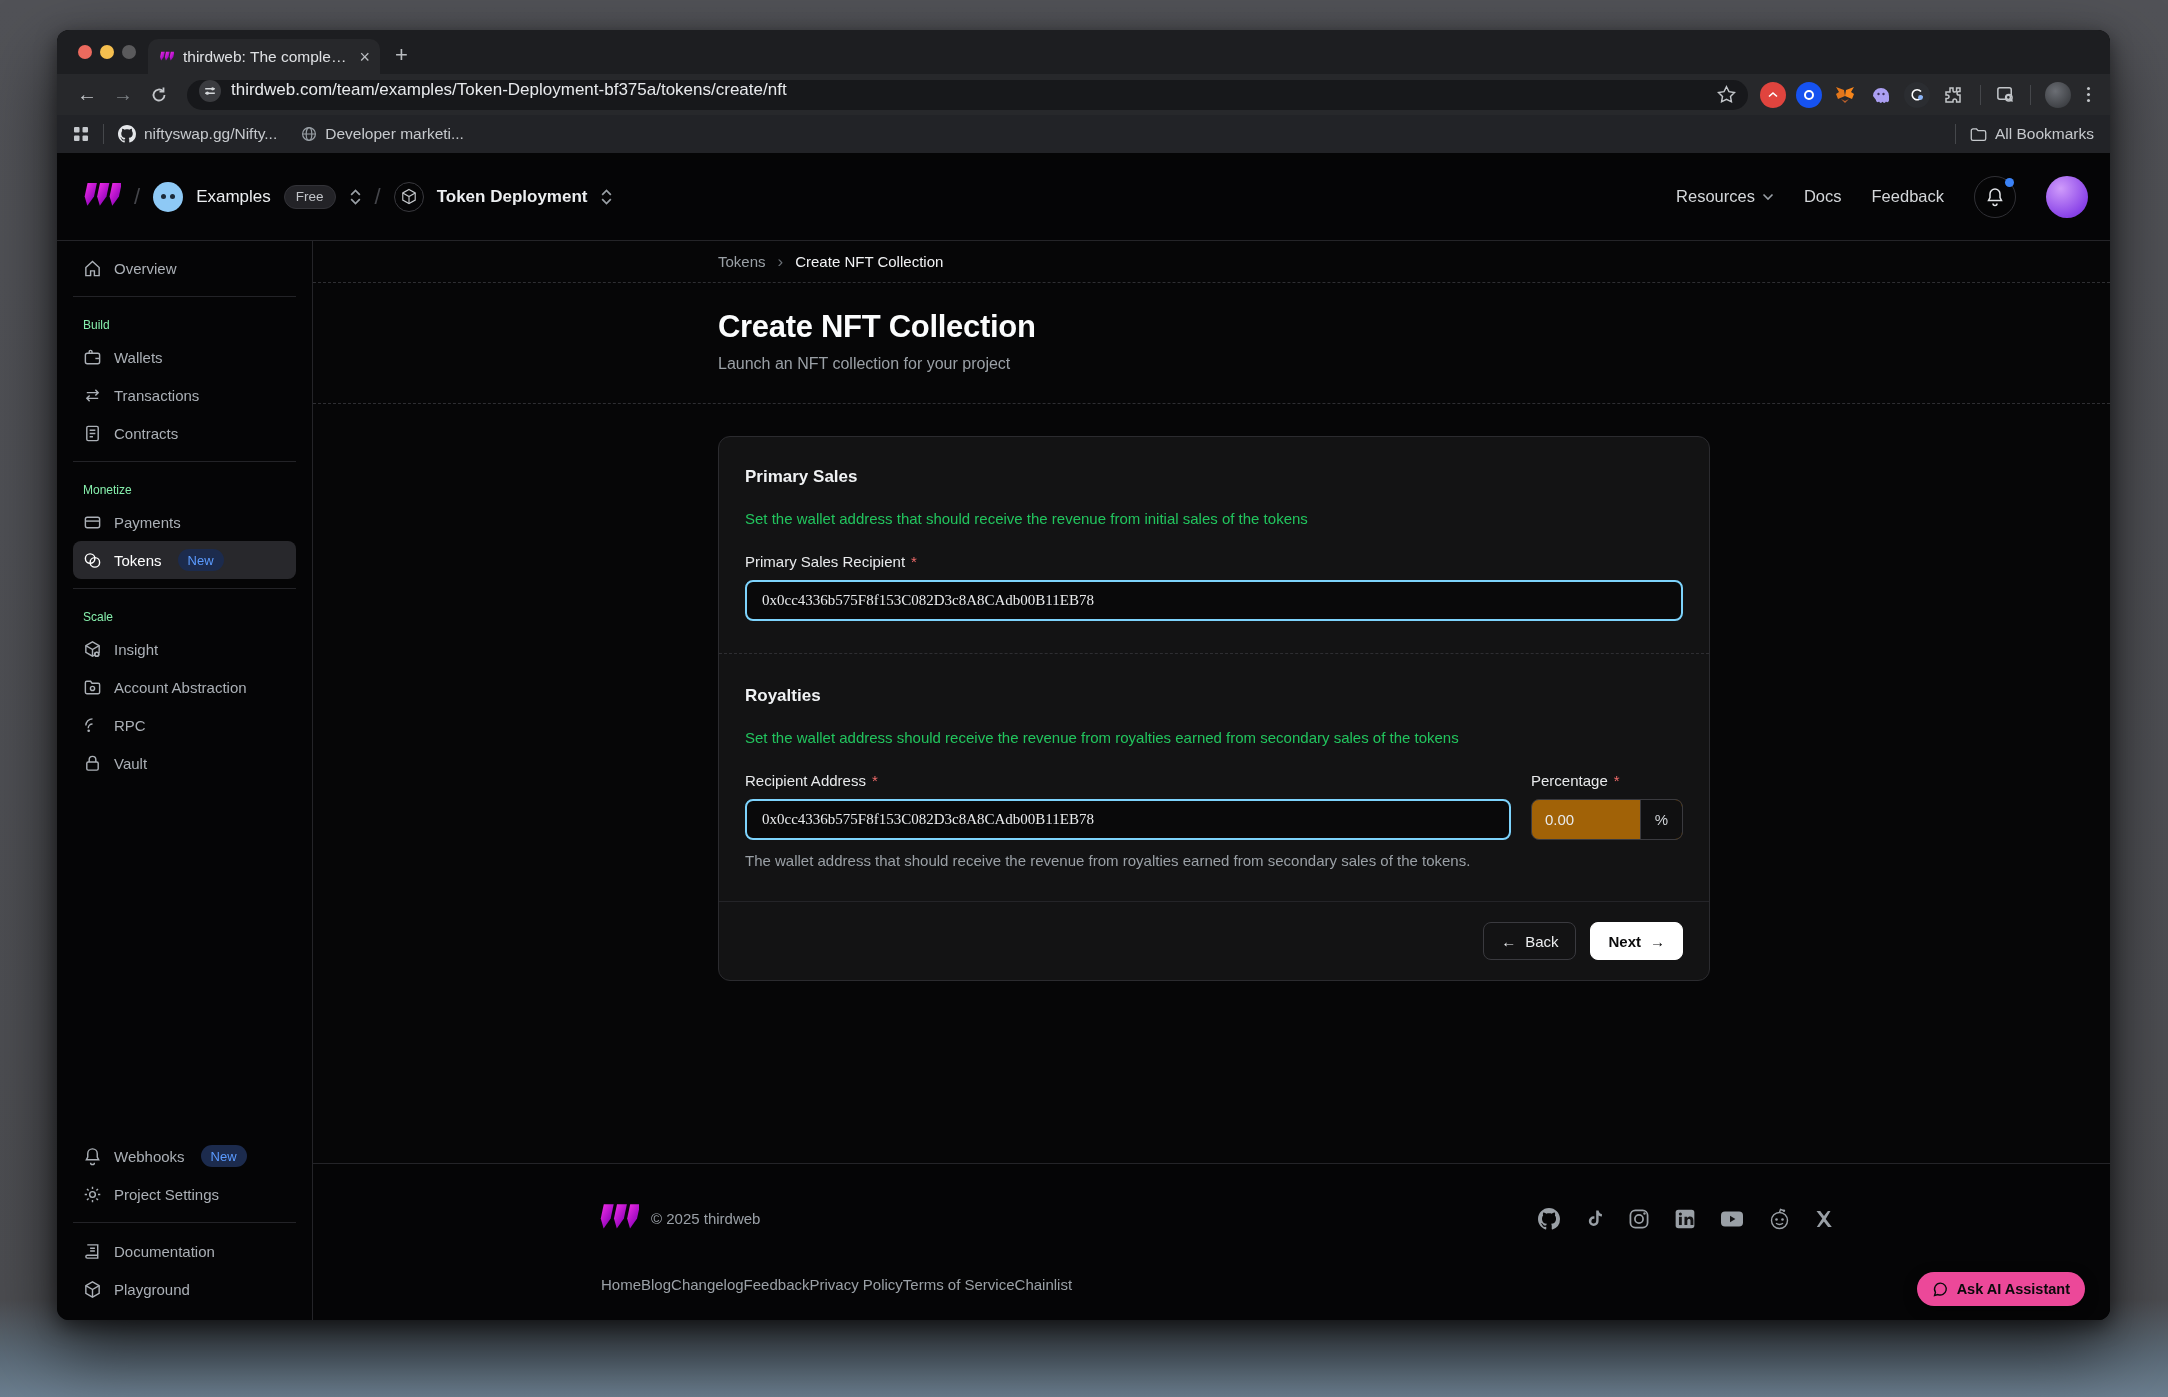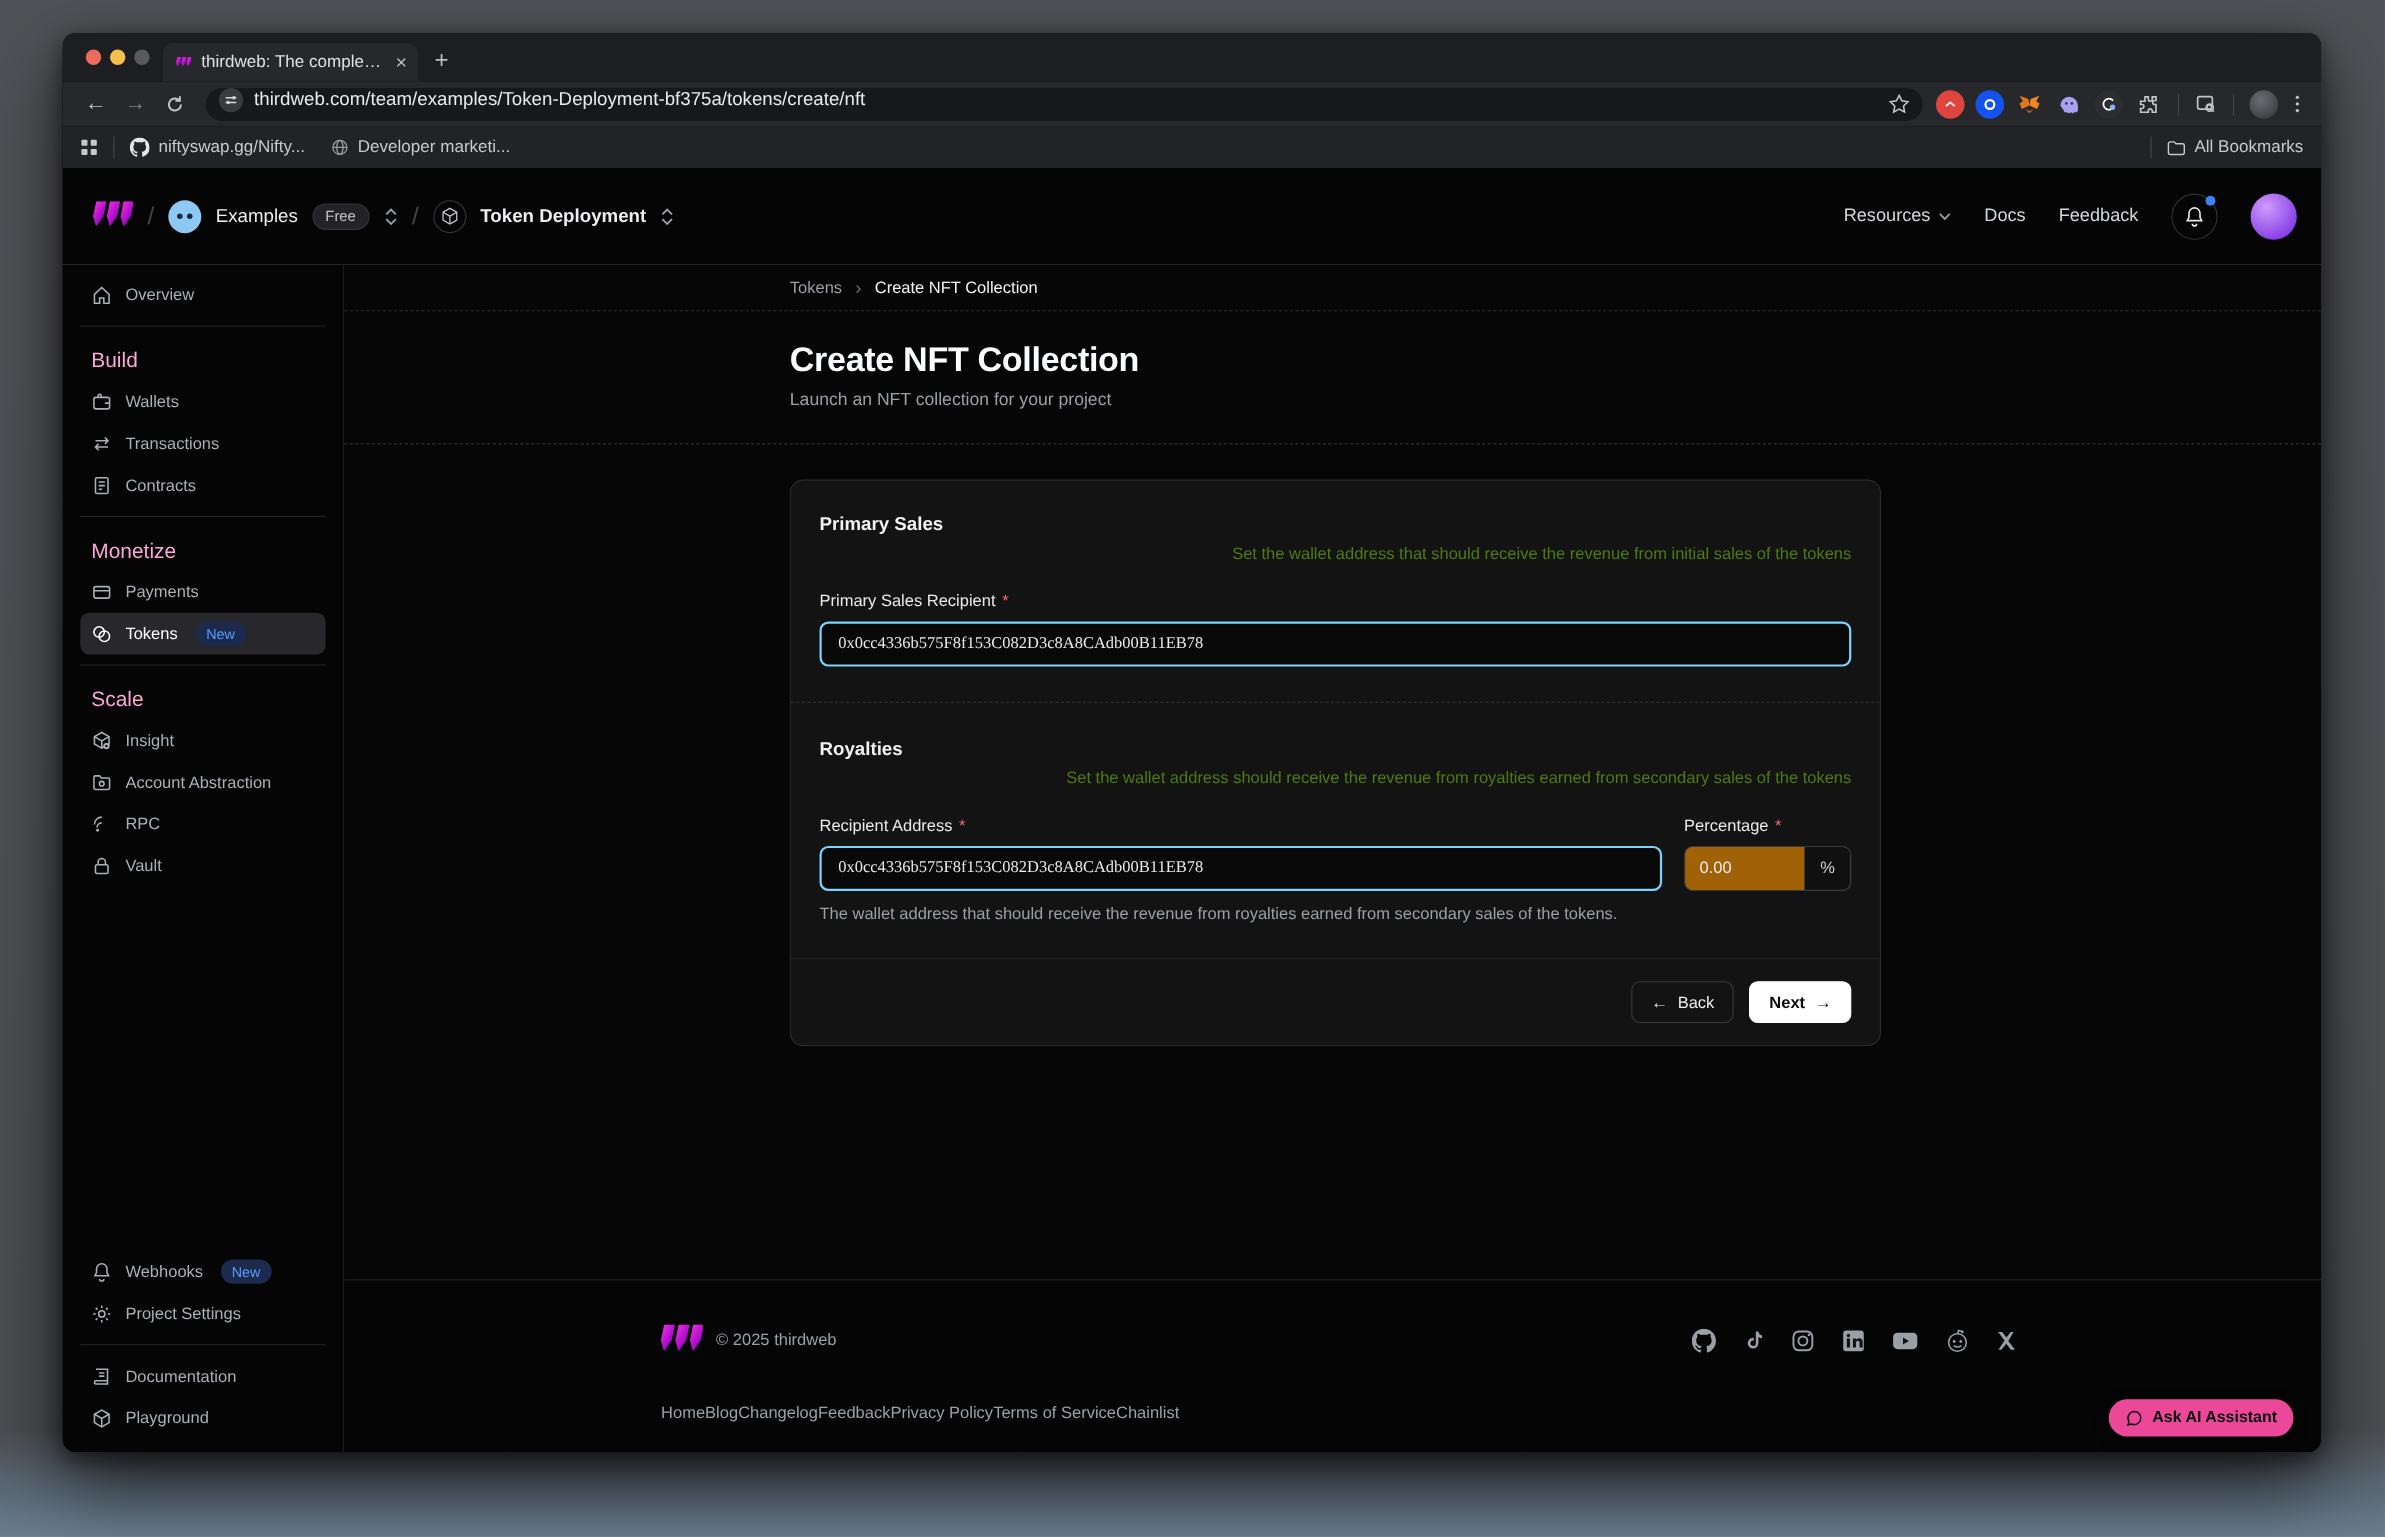--- a/index.html
+++ b/index.html
@@ -53,38 +53,38 @@
     display:flex; align-items:center; justify-content:center; color:#e3e5e8; }
   .bell-dot { position:absolute; top:1px; right:1px; width:9px; height:9px; border-radius:50%; background:var(--blue); }
   .avatar-lg { width:42px; height:42px; border-radius:50%; background:radial-gradient(circle at 35% 30%, #cf9bfb, #8b45e8 70%, #6d2bd4); }
   
   .app-body { flex:1; display:flex; min-height:0; }
   .sidebar { width:256px; flex:none; border-right:1px solid #242428; background:#050506;
     padding:8px 16px 12px; display:flex; flex-direction:column; font-size:15px; color:#abb0b6; }
   .side-item { height:38px; border-radius:8px; display:flex; align-items:center; gap:12px; padding:0 10px; }
   .side-item svg { flex:none; }
   .side-item.active { background:#28282c; color:#fff; }
-  .side-label { font-size:19px; color:#f9a8d4; margin:12px 0 6px 10px; }
+  .side-label { font-size:12px; color:#86efac; margin:12px 0 6px 10px; }
   .side-div { border-top:1px solid #232327; margin:9px 0; }
   .badge-new { height:22px; padding:0 10px; border-radius:11px; background:#1c2b4d; color:#5b9bff; font-size:13px; display:flex; align-items:center; }
   .side-bottom { margin-top:auto; }
   .main { flex:1; display:flex; flex-direction:column; min-width:0; background:#060607; }
   .crumb-bar { height:42px; flex:none; border-bottom:1px dashed #2e2e32; display:flex; align-items:center; padding-left:405px; gap:12px; font-size:15px; }
   .crumb-parent { color:#9aa0a6; } .crumb-sep { color:#6b7076; font-size:17px; } .crumb-current { color:#f2f3f5; }
   .title-block { flex:none; border-bottom:1px dashed #2e2e32; padding:26px 0 30px 405px; }
   .page-title { font-size:31px; font-weight:700; color:#fbfcfd; letter-spacing:-.3px; }
   .page-sub { font-size:16px; color:#9aa0a6; margin-top:10px; }
   .content { flex:1; position:relative; }
   .card { position:absolute; left:405px; top:32px; width:992px; background:#131314;
     border:1px solid #2b2b2f; border-radius:12px; overflow:hidden; }
   .card-head { padding:26px 26px 24px; border-bottom:1px solid #242428; }
   .card-title { font-size:22px; font-weight:700; color:#f5f6f8; }
   .card-body { padding:30px 26px 4px; }
   .sec-title { font-size:17px; font-weight:700; color:#f0f2f4; }
-  .sec-desc { font-size:15px; color:#4d7c0f; margin-top:8px;text-align:right; }
+  .sec-desc { font-size:15px; color:#22c55e; margin-top:23px; }
   .fld-label { font-size:15px; color:#e8eaec; margin:26px 0 10px; display:flex; gap:6px; }
   .req { color:#ef6a6a; }
   .tw-input { width:100%; height:41px; background:#09090a; border:2px solid #7dd3fc; border-radius:8px;
     color:#e8eaec; font-size:15px; padding:0 15px; font-family:Liberation Serif, serif; outline:none; }
   .dash-div { border-top:1px dashed #2e2e32; margin:32px -26px; }
   .roy-row { display:flex; gap:20px; }
   .roy-left { flex:1; }
   .roy-right { width:152px; flex:none; }
   .pct-group { display:flex; height:41px; border:1px solid #3a3a3f; border-radius:8px; overflow:hidden; background:#a16207; }
   .pct-group input { flex:1; min-width:0; background:transparent; border:none; color:#e8eaec; font-size:15px; padding:0 13px; outline:none; font-family:inherit;}

